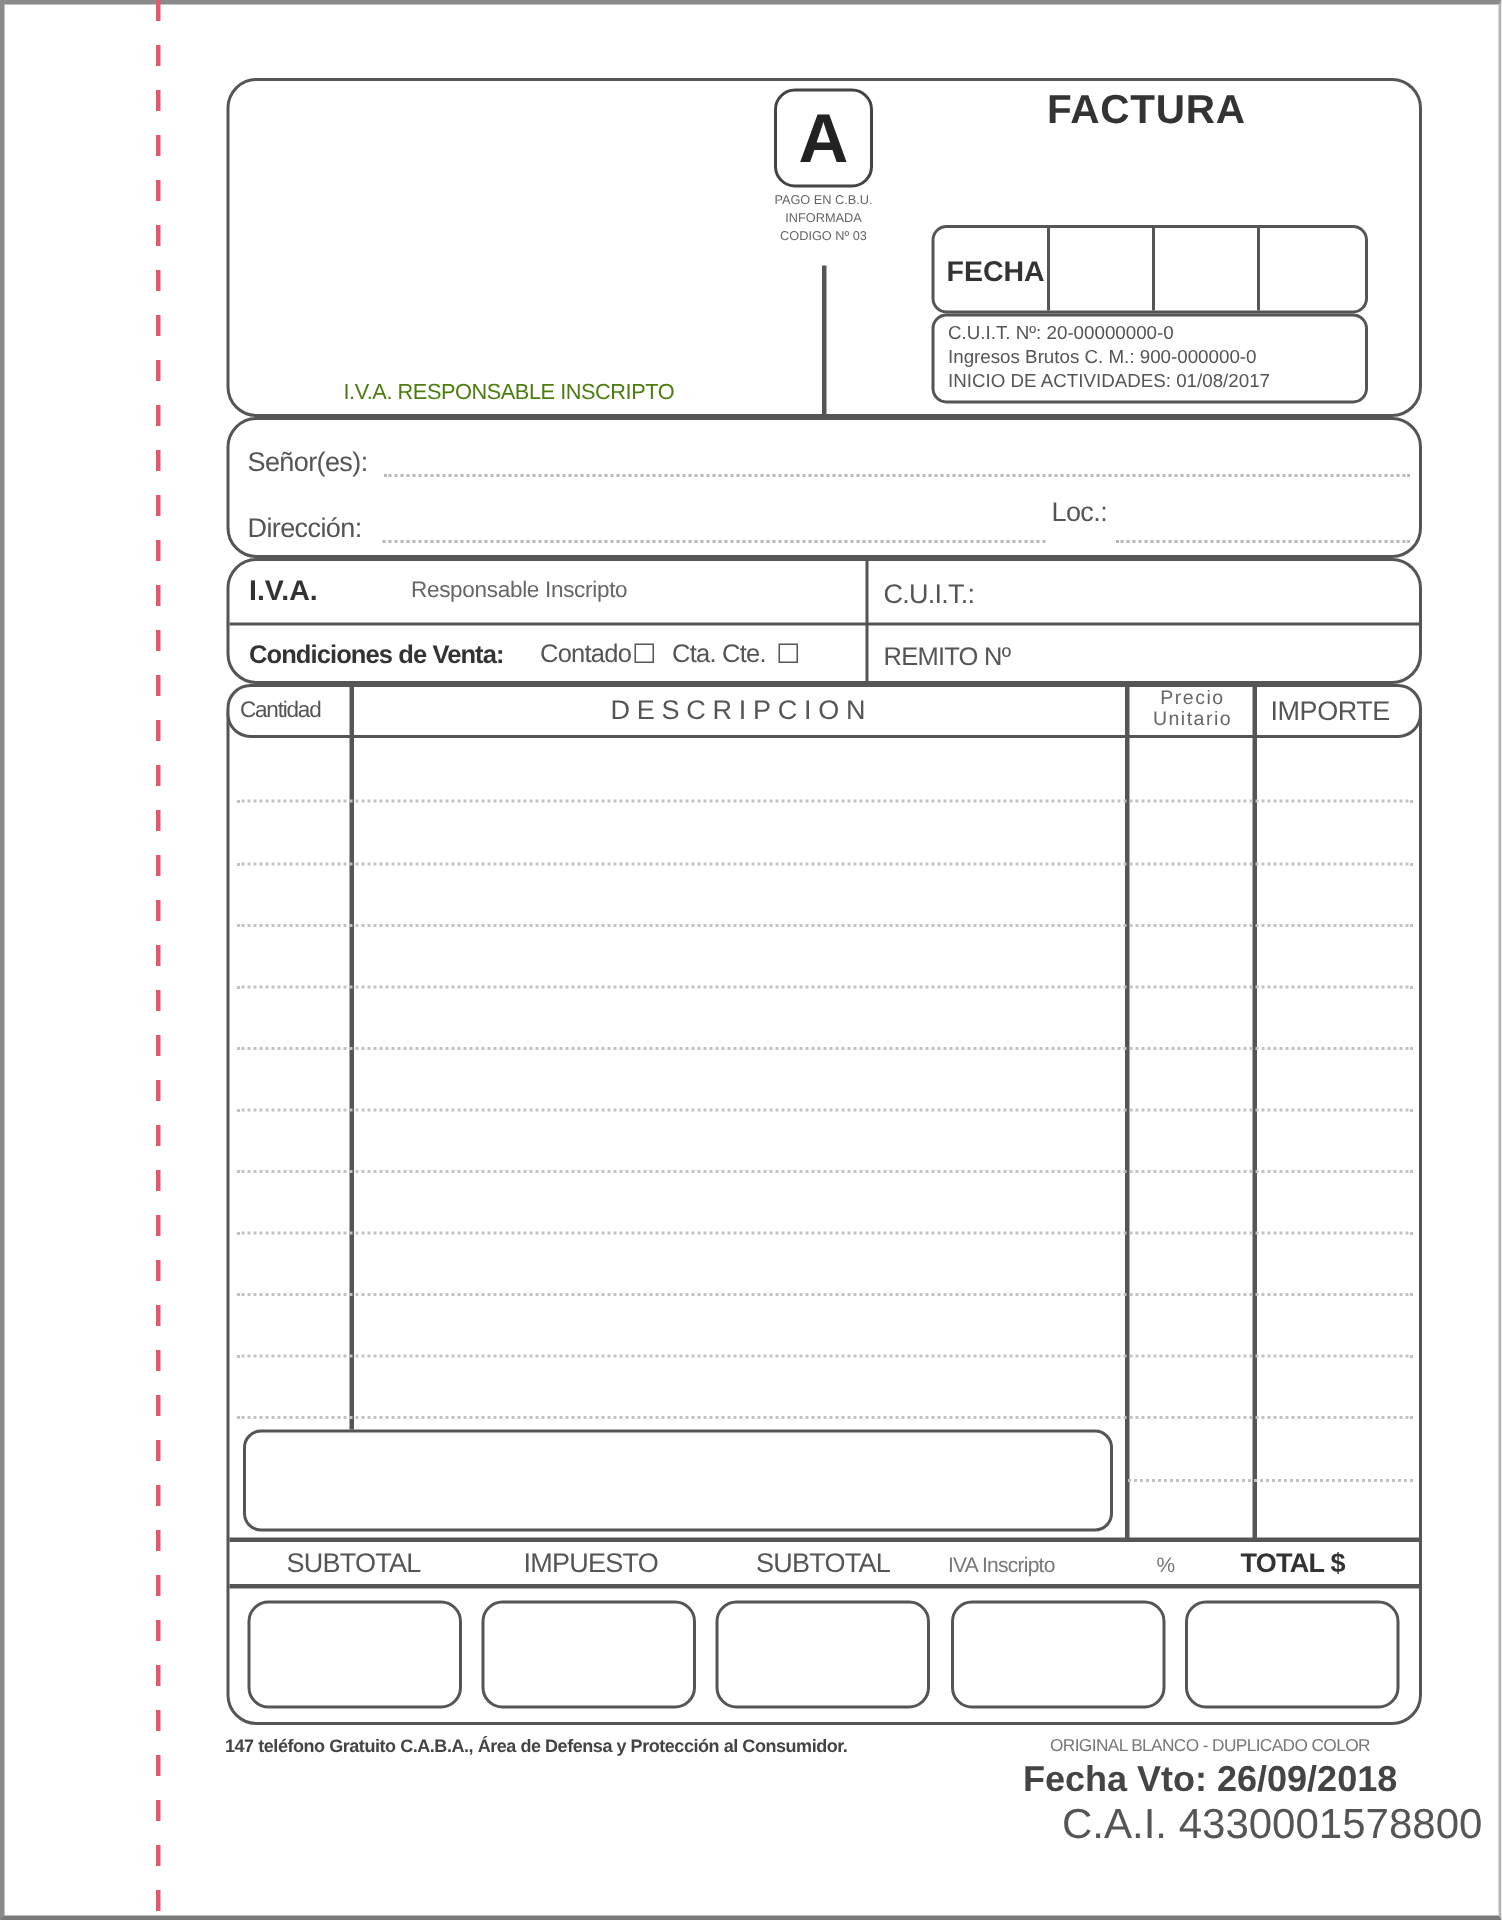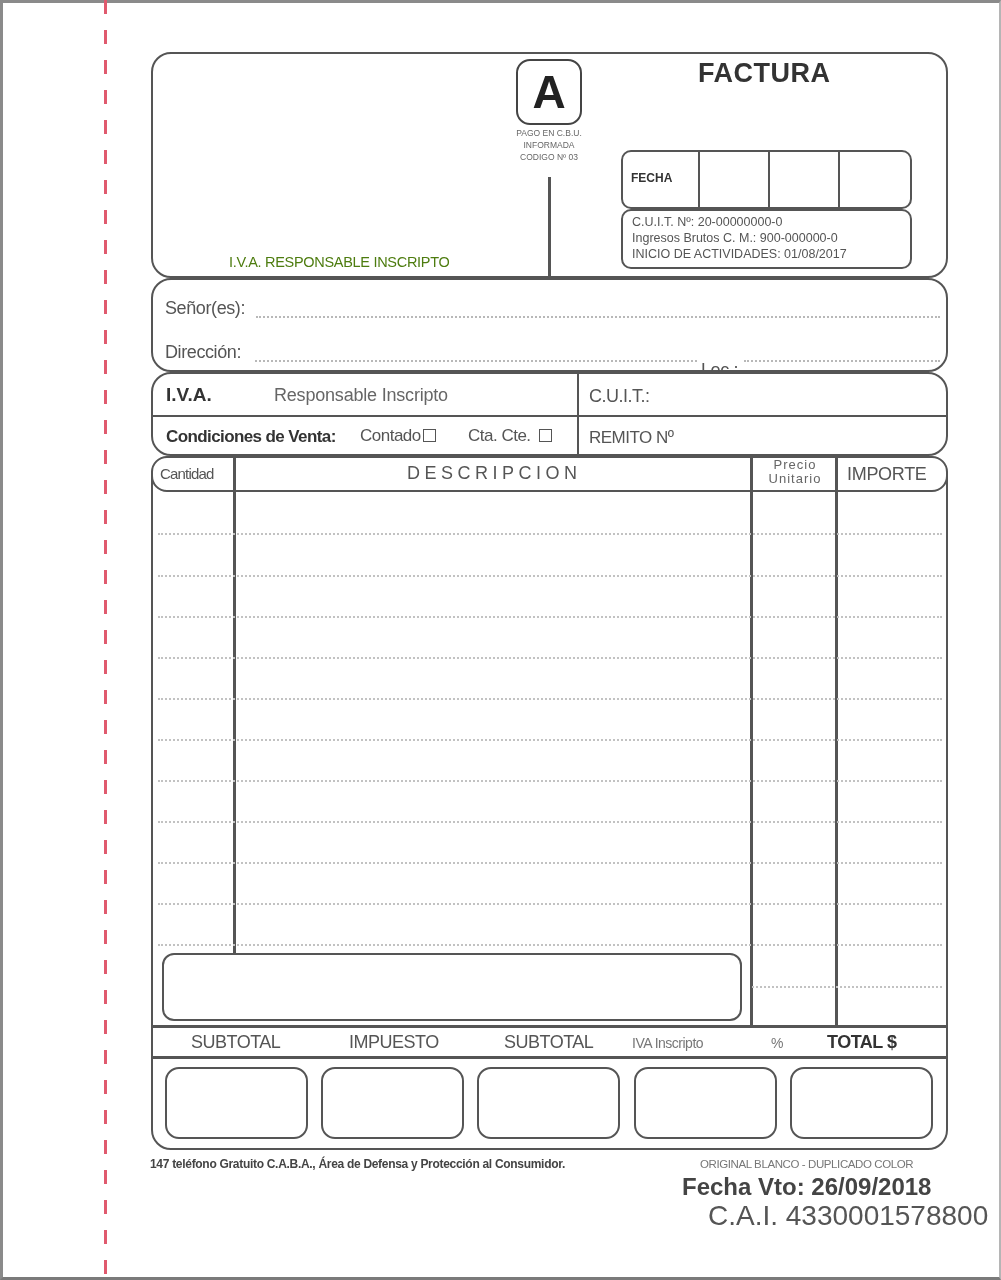--- a/index.html
+++ b/index.html
@@ -78,21 +78,21 @@
   <div>INFORMADA</div>
   <div>CODIGO Nº 03</div>
 </div>
 <div class="vline" style="left:548px; top:177px; width:2.5px; height:100px;"></div>
 
 <div class="abs" style="left:698px; top:58px; font-size:27px; font-weight:bold; color:#333; letter-spacing:0.5px;">FACTURA</div>
 
 <div class="abs" style="left:229px; top:254px; font-size:14.5px; color:#4d7c0f; letter-spacing:-0.3px;">I.V.A. RESPONSABLE INSCRIPTO</div>
 
 <div class="fecha-box">
-  <div class="abs" style="left:8px; top:19px; font-size:12px; font-weight:bold; color:#333;">FECHA</div>
+  <div class="abs" style="left:8px; top:19px; font-size:19px; font-weight:bold; color:#333;">FECHA</div>
   <div class="vline" style="left:75px; top:0; width:2px; height:55px;"></div>
   <div class="abs" style="left:77px; top:0; width:68px; height:55px;"></div>
   <div class="vline" style="left:145px; top:0; width:2px; height:55px;"></div>
   <div class="abs" style="left:147px; top:0; width:68px; height:55px;"></div>
   <div class="vline" style="left:215px; top:0; width:2px; height:55px;"></div>
   <div class="abs" style="left:217px; top:0; width:70px; height:55px;"></div>
 </div>
 
 <div class="cuit-box">
   <div>C.U.I.T. Nº: 20-00000000-0</div>
@@ -103,39 +103,39 @@
 <div class="box" style="left:151px; top:278px; width:797px; height:94px;"></div>
 
 <div class="abs" style="left:165px; top:298px; font-size:18px; color:#555; letter-spacing:-0.4px;">Señor(es):</div>
 <div class="dots" style="left:256px; top:316px; width:684px;"></div>
 <div class="abs" style="left:262px; top:298px;"></div>
 
 <div class="abs" style="left:165px; top:342px; font-size:18px; color:#555; letter-spacing:-0.4px;">Dirección:</div>
 <div class="dots" style="left:255px; top:360px; width:442px;"></div>
 <div class="abs" style="left:262px; top:342px;"></div>
 
-<div class="abs" style="left:701px; top:360px; font-size:18px; color:#555; letter-spacing:-0.4px;text-align:center;">Loc.:</div>
+<div class="abs" style="left:701px; top:331px; font-size:18px; color:#555; letter-spacing:-0.4px;text-align:center;">Loc.:</div>
 <div class="dots" style="left:744px; top:360px; width:196px;"></div>
 <div class="abs" style="left:750px; top:342px;"></div>
 
 <div class="box" style="left:151px; top:372px; width:797px; height:84px;"></div>
 <div class="hline" style="left:153px; top:415px; width:793px; height:2px;"></div>
 <div class="vline" style="left:577px; top:374px; width:2px; height:80px;"></div>
 
 <div class="abs" style="left:166px; top:384px; font-size:19px; font-weight:bold; color:#333;">I.V.A.</div>
-<div class="abs" style="left:274px; top:385px; font-size:18px; color:#666; letter-spacing:-0.2px;">Responsable Inscripto</div>
+<div class="abs" style="left:274px; top:385px; font-size:15px; color:#666; letter-spacing:-0.2px;">Responsable Inscripto</div>
 
 <div class="abs" style="left:589px; top:386px; font-size:18px; color:#555; letter-spacing:-0.5px;">C.U.I.T.:</div>
 <div class="abs" style="left:660px; top:380px; width:280px; height:32px;"></div>
 
 <div class="abs" style="left:166px; top:427px; font-size:17px; font-weight:bold; color:#333; letter-spacing:-0.6px;">Condiciones de Venta:</div>
 <div class="abs" style="left:360px; top:426px; font-size:17px; color:#555; letter-spacing:-0.5px;">
   <span>Contado</span><span class="checkbox-glyph"></span>
 </div>
-<div class="abs" style="left:468px; top:426px; font-size:17px; color:#555; letter-spacing:-0.5px;">
+<div class="abs" style="left:448px; top:426px; font-size:17px; color:#555; letter-spacing:-0.5px;">
   <span>Cta. Cte.</span>
   <span class="checkbox-glyph" style="margin-left:4px;"></span>
 </div>
 
 <div class="abs" style="left:589px; top:428px; font-size:17px; color:#555; letter-spacing:-0.5px;">REMITO Nº</div>
 <div class="abs" style="left:690px; top:420px; width:250px; height:32px;"></div>
 
 <div class="box" style="left:151px; top:456px; width:797px; height:694px; border-radius:20px;"></div>
 
 <div class="box" style="left:151px; top:456px; width:797px; height:36px; border-radius:16px;"></div>

